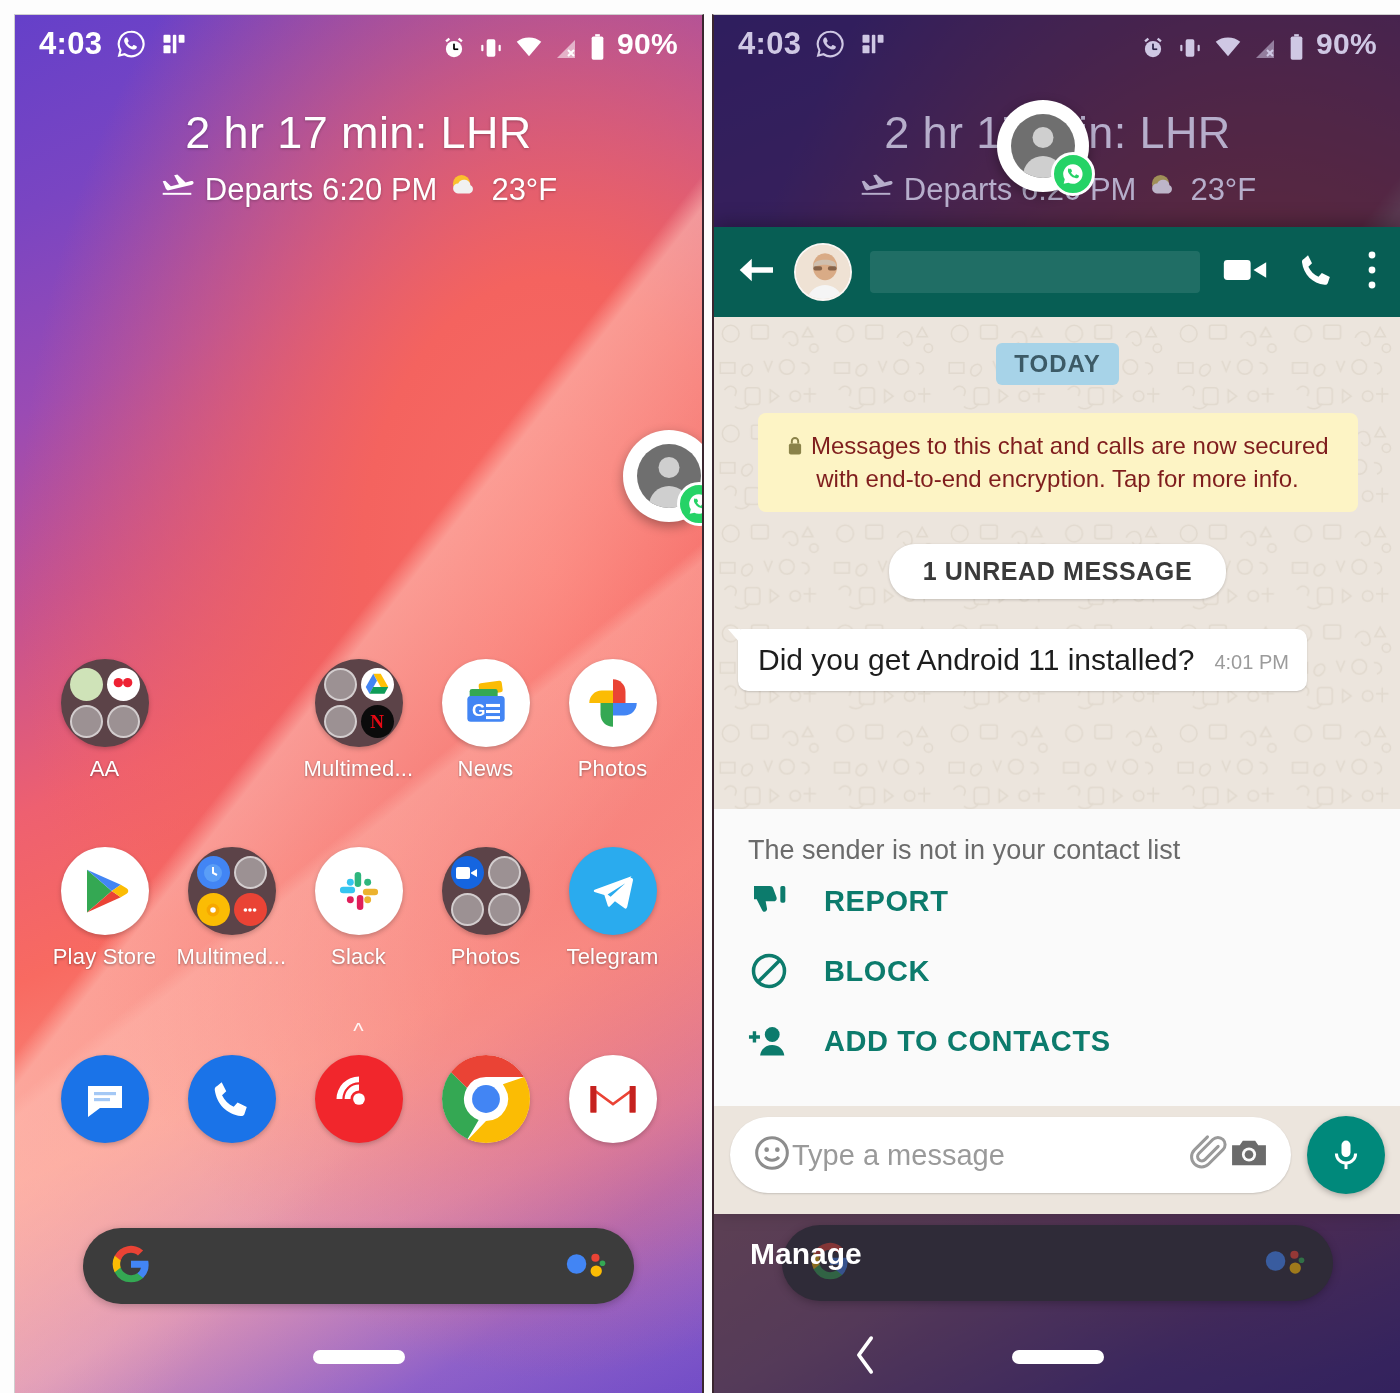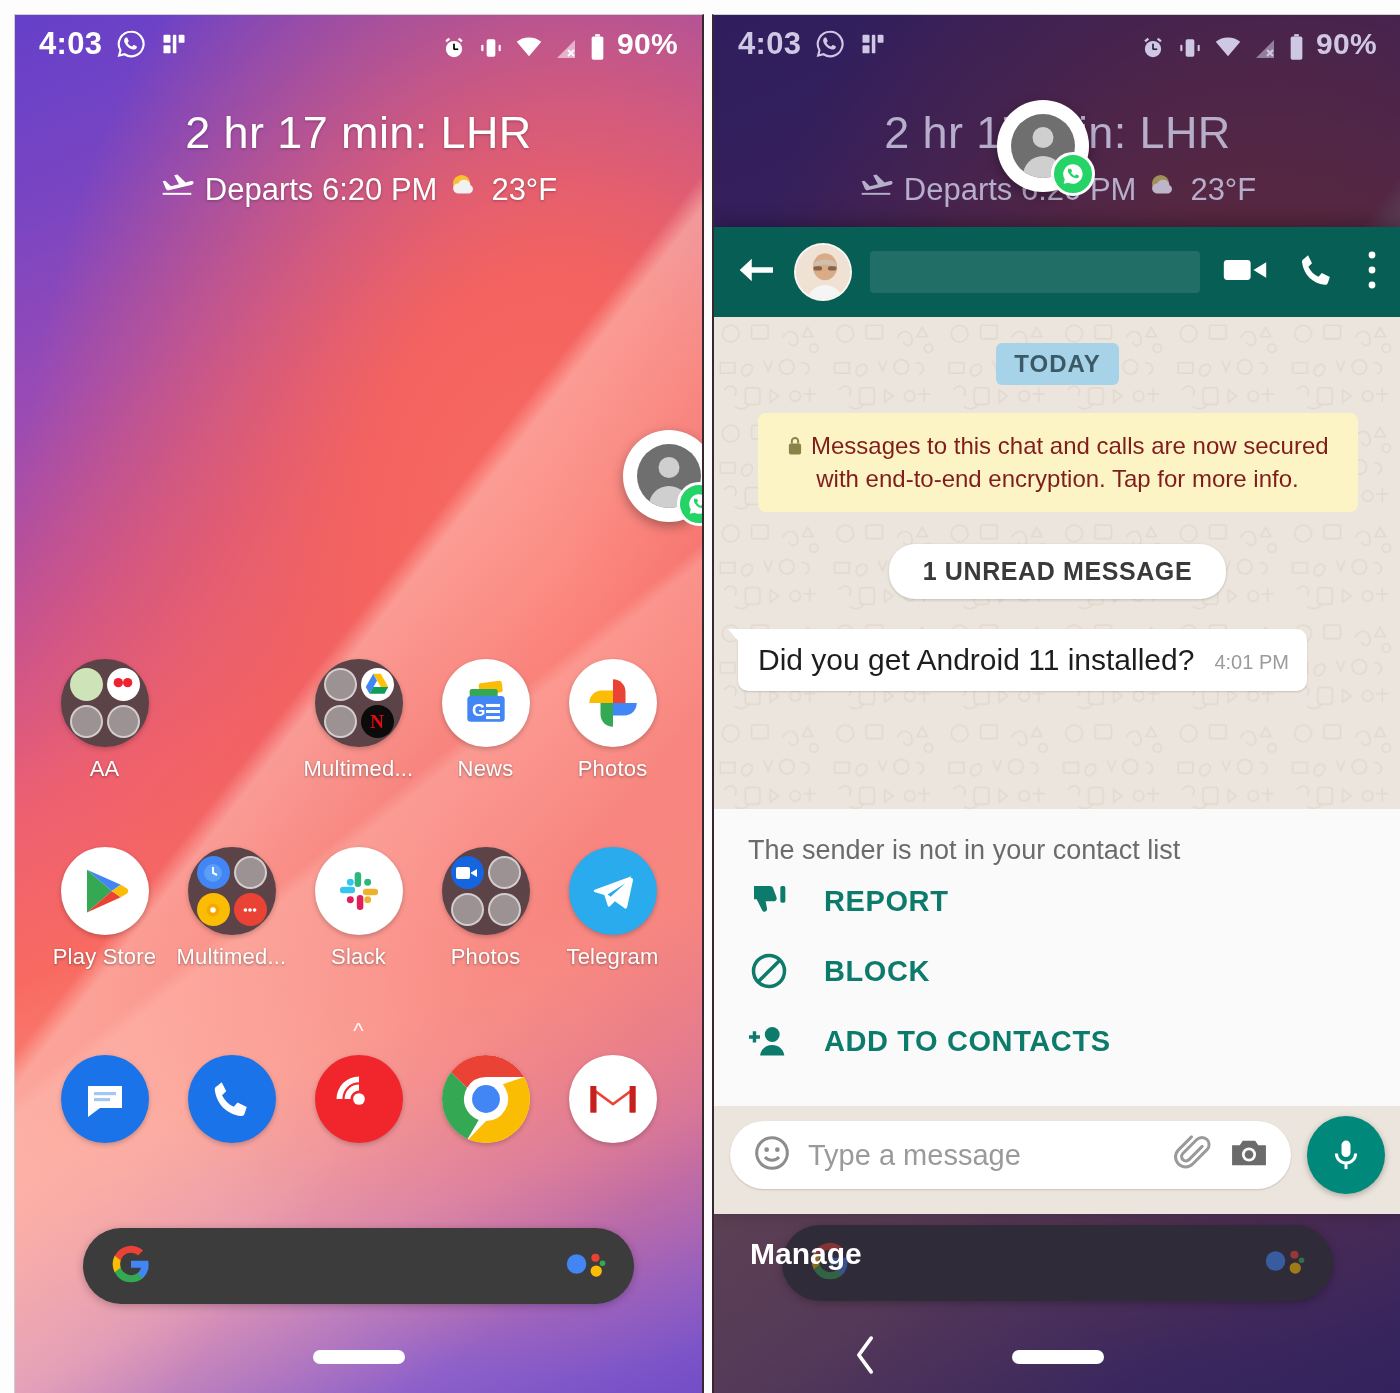--- a/index.html
+++ b/index.html
@@ -281,22 +281,22 @@
   .action-icon { width: 42px; display: flex; justify-content: center; }
 
   
   .wa-inputbar {
     flex: 0 0 auto; height: 108px;
     display: flex; align-items: center; gap: 16px;
     padding: 0 16px 10px;
     background: #ECE5DD;
   }
   .input-pill {
-    flex: 1 1 auto; height: 68px; background: #fff; border-radius: 38px;
-    display: flex; align-items: center; gap: 16px; padding: 0 22px;
+    flex: 1 1 auto; height: 76px; background: #fff; border-radius: 38px;
+    display: flex; align-items: center; gap: 0; padding: 0 22px;
     box-shadow: 0 1px 2px rgba(0,0,0,.16);
   }
   .input-placeholder { flex: 1 1 auto; font-size: 29px; color: #9a9a9a; }
   .mic-fab {
     width: 78px; height: 78px; border-radius: 50%; background: #00897B;
     display: flex; align-items: center; justify-content: center;
     box-shadow: 0 2px 6px rgba(0,0,0,.28); flex: 0 0 auto;
   }
 </style>
 </head>

